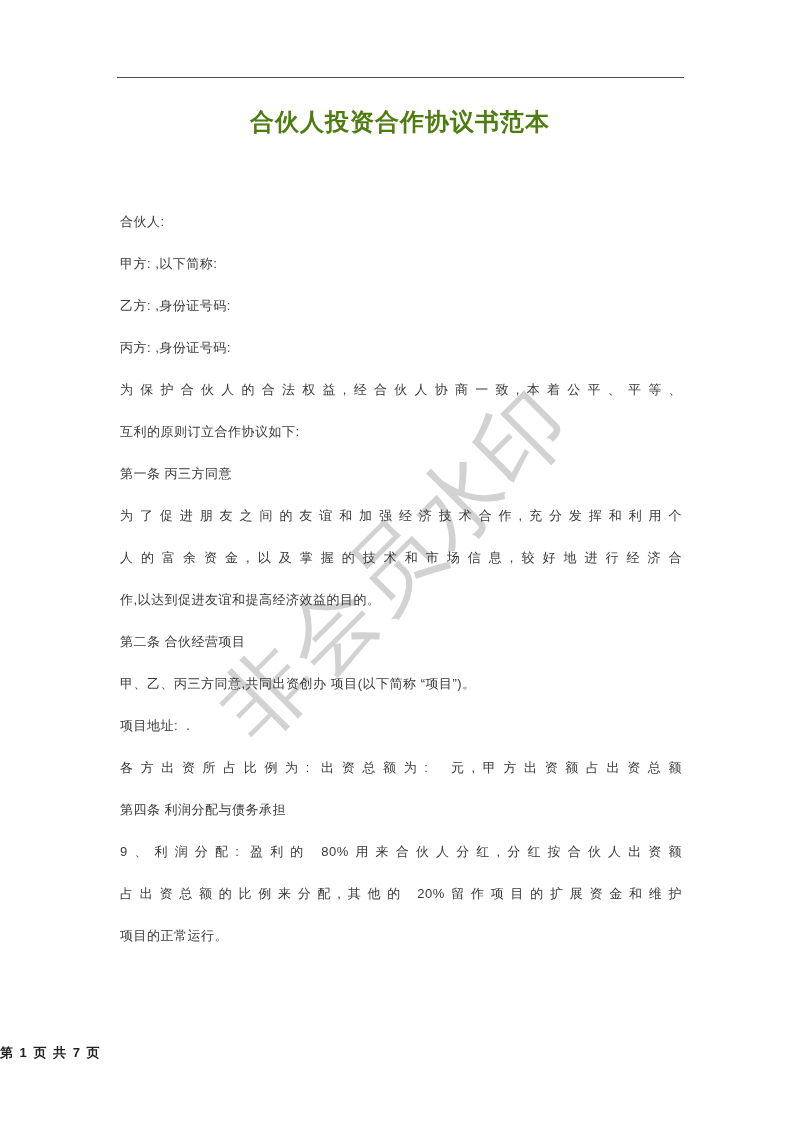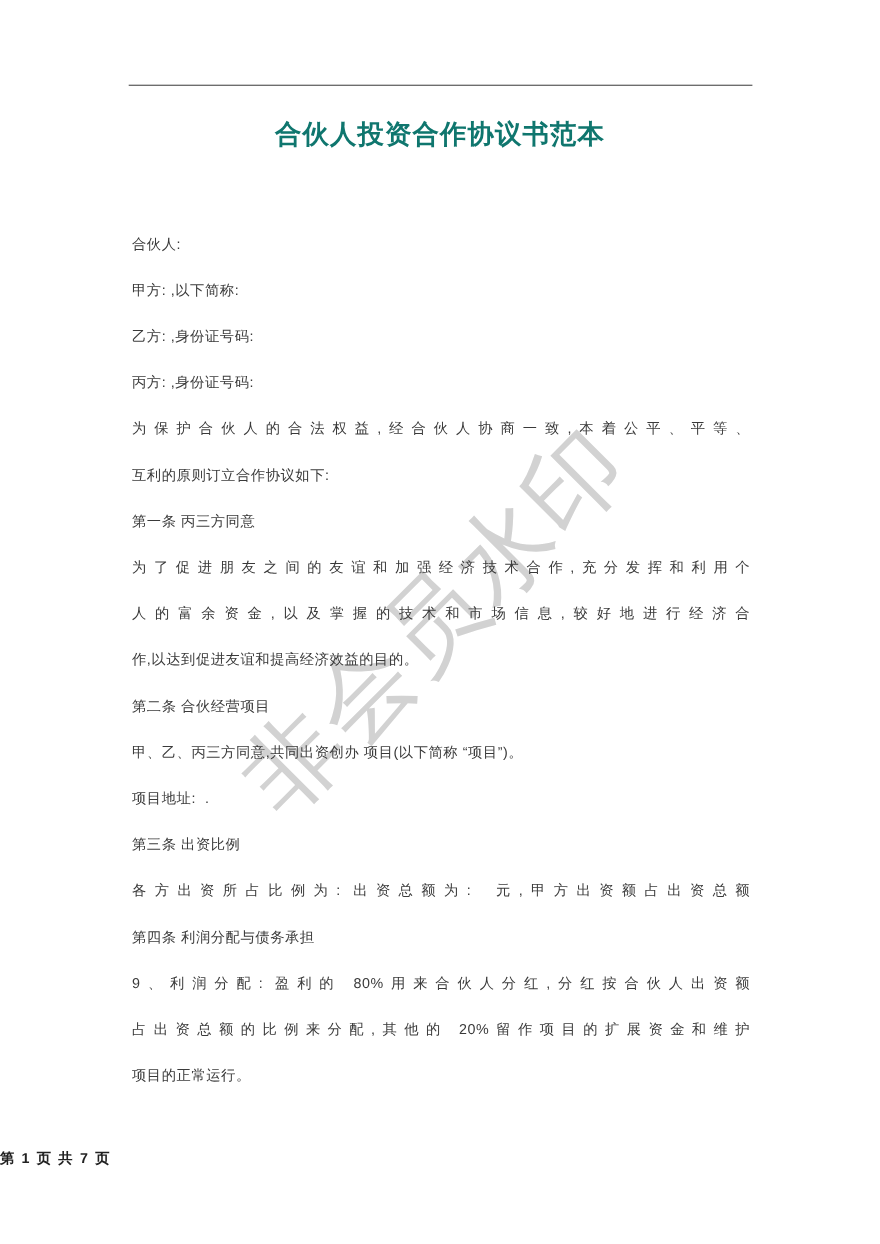--- a/index.html
+++ b/index.html
@@ -39,21 +39,21 @@
   }
   .title {
     position: absolute;
     top: 106px;
     left: 0;
     width: 100%;
     margin: 0;
     text-align: center;
     font-size: 24px;
     font-weight: bold;
-    color: #0f766e;
+    color: #4d7c0f;
     letter-spacing: 1px;
     z-index: 1;
   }
   .content {
     position: absolute;
     top: 201px;
     left: 120px;
     width: 562px;
     z-index: 1;
     font-size: 13px;
@@ -101,21 +101,20 @@
     <div class="line">丙方: ,身份证号码:</div>
     <div class="line j">为保护合伙人的合法权益,经合伙人协商一致,本着公平、平等、</div>
     <div class="line">互利的原则订立合作协议如下:</div>
     <div class="line">第一条 丙三方同意</div>
     <div class="line j">为了促进朋友之间的友谊和加强经济技术合作,充分发挥和利用个</div>
     <div class="line j">人的富余资金,以及掌握的技术和市场信息,较好地进行经济合</div>
     <div class="line">作,以达到促进友谊和提高经济效益的目的。</div>
     <div class="line">第二条 合伙经营项目</div>
     <div class="line">甲、乙、丙三方同意,共同出资创办 项目(以下简称 “项目”)。</div>
     <div class="line">项目地址:  .</div>
-    <div class="line">第三条 出资比例</div>
     <div class="line j">各方出资所占比例为: 出资总额为:  元,甲方出资额占出资总额</div>
     <div class="line">第四条 利润分配与债务承担</div>
     <div class="line j">9、利润分配: 盈利的 80%用来合伙人分红,分红按合伙人出资额</div>
     <div class="line j">占出资总额的比例来分配,其他的 20%留作项目的扩展资金和维护</div>
     <div class="line">项目的正常运行。</div>
   </div>
 
   <div class="footer">第 1 页 共 7 页</div>
 
 </div>

